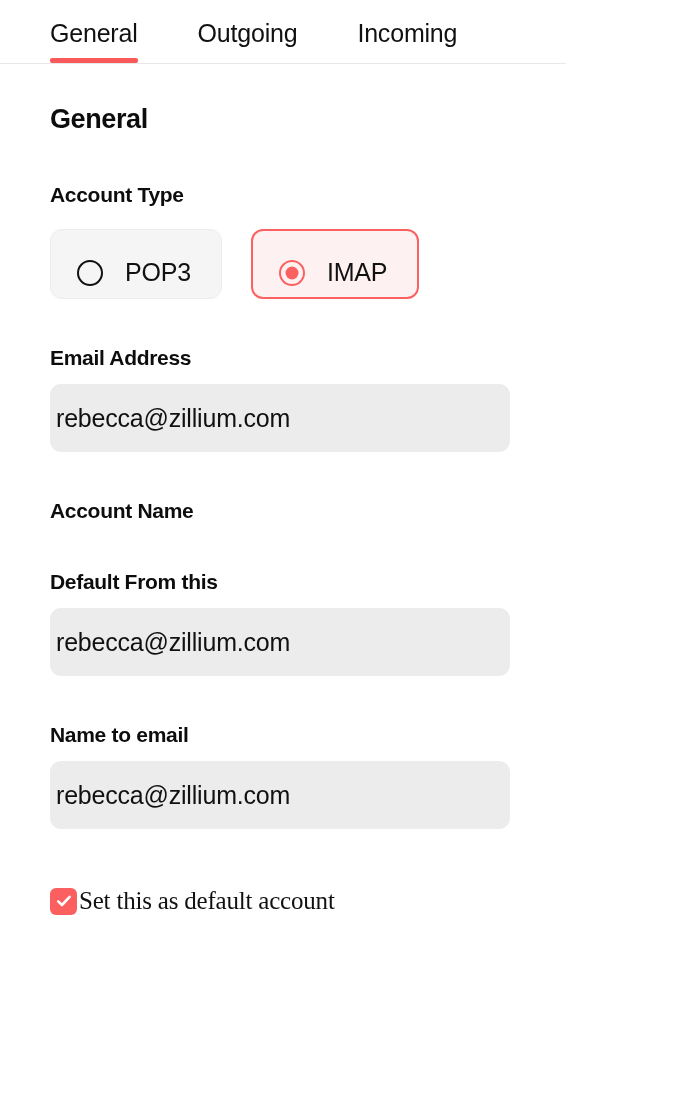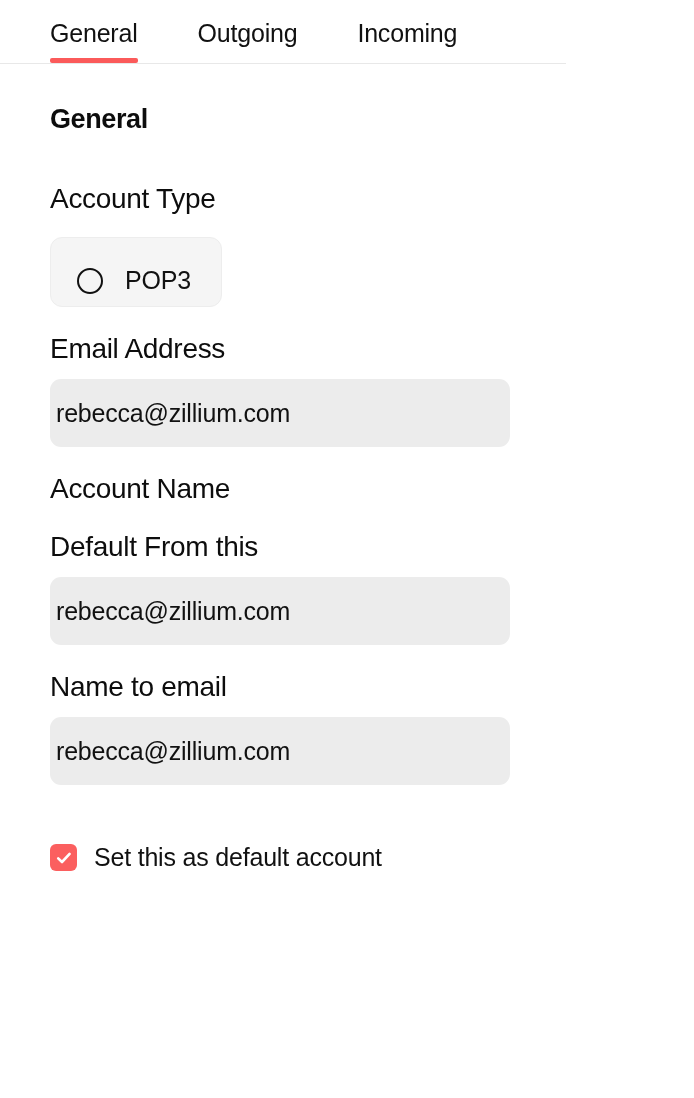--- a/index.html
+++ b/index.html
@@ -71,22 +71,22 @@
 
   .section-title {
     margin-top: 40px;
     font-size: 27px;
     font-weight: 700;
     color: #0d0d0d;
     letter-spacing: -0.4px;
   }
 
   .field-label {
-    font-size: 28px;
-    font-weight: 400;
+    font-size: 21px;
+    font-weight: 700;
     color: #0d0d0d;
     letter-spacing: -0.3px;
   }
 
   
   .account-type-label { margin-top: 48px; }
 
   .radio-row {
     display: flex;
     align-items: center;
@@ -138,21 +138,21 @@
   }
 
   .radio-text {
     font-size: 25px;
     font-weight: 400;
     color: #111111;
     letter-spacing: -0.2px;
   }
 
   
-  .field-block { margin-top: 26px; }
+  .field-block { margin-top: 47px; }
 
   .text-input {
     display: flex;
     align-items: center;
     width: 460px;
     height: 68px;
     margin-top: 14px;
     padding: 0 6px;
     background: #ececec;
     border: none;
@@ -164,23 +164,24 @@
     letter-spacing: -0.2px;
     cursor: text;
   }
 
   .text-input::placeholder { color: #9a9a9a; }
 
   
   .checkbox-row {
     display: flex;
     align-items: center;
-    gap: 17px;
+    gap: 2px;
     margin-top: 58px;
     cursor: pointer;
+    font-family: Liberation Serif, serif;
   }
 
   .checkbox {
     width: 27px;
     height: 27px;
     border-radius: 6px;
     background: #fb5f5f;
     flex: none;
     display: flex;
     align-items: center;
@@ -221,20 +222,24 @@
   <div class="content">
 
     <div class="section-title">General</div>
 
     <div class="field-label account-type-label">Account Type</div>
 
     <div class="radio-row">
       <div class="radio-card">
         <span class="radio-dot"></span>
         <span class="radio-text">POP3</span>
+      </div>
+      <div class="radio-card selected">
+        <span class="radio-dot"></span>
+        <span class="radio-text">IMAP</span>
       </div>
     </div>
 
     <div class="field-block">
       <div class="field-label">Email Address</div>
       <input class="text-input" type="text" value="rebecca@zillium.com" style="">
     </div>
 
     <div class="field-block">
       <div class="field-label">Account Name</div>

